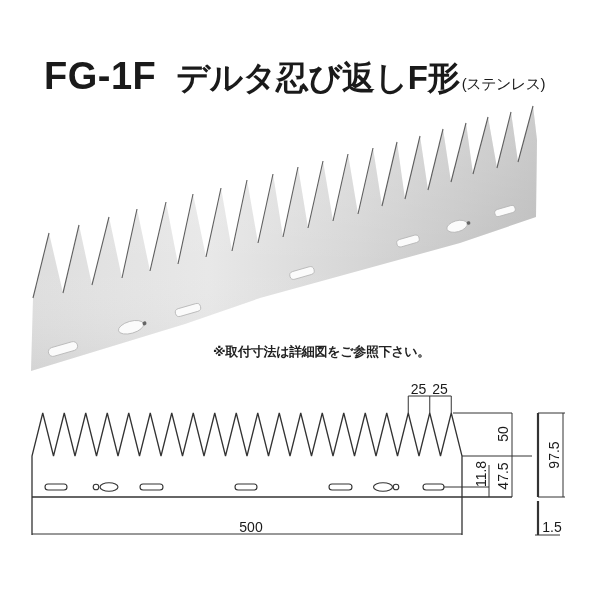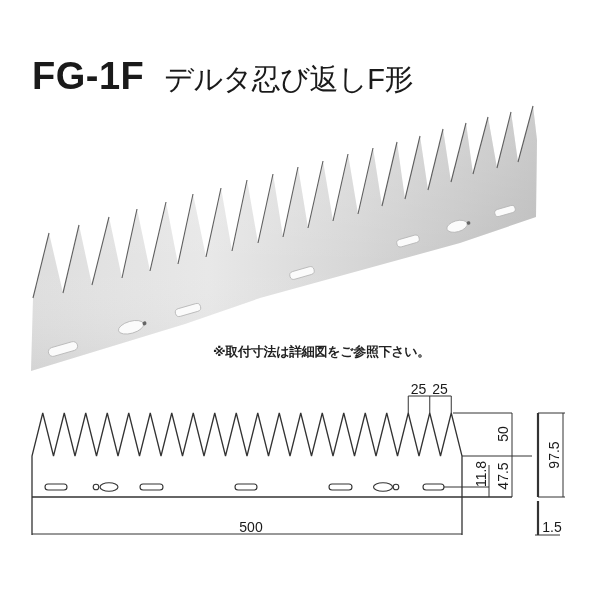--- a/index.html
+++ b/index.html
@@ -1,19 +1,19 @@
 <!DOCTYPE html>
 <html><head>
   <meta charset="utf-8">
   <style>
     html, body { margin: 0; padding: 0; background: #ffffff; }
     body { width: 600px; height: 600px; position: relative; overflow: hidden; font-family: "Liberation Sans", "DejaVu Sans", sans-serif; color: #1a1a1a; }
-    .title { position: absolute; left: 32px; top: 55px; display: flex; align-items: baseline; white-space: nowrap; }
+    .title { position: absolute; left: 44px; top: 55px; display: flex; align-items: baseline; white-space: nowrap; }
     .title .model { font-size: 38px; font-weight: bold; letter-spacing: 0.5px; }
-    .title .name { font-size: 29px; font-weight: normal; margin-left: 20px; letter-spacing: -0.5px; }
+    .title .name { font-size: 33px; font-weight: bold; margin-left: 20px; letter-spacing: -0.5px; }
     .title .material { font-size: 15px; font-weight: normal; margin-left: 2px; letter-spacing: -0.5px; }
     .note { position: absolute; left: 213px; top: 343px; font-size: 13px; font-weight: bold; letter-spacing: -0.3px; white-space: nowrap; color: #222; }
     svg.art { position: absolute; left: 0; top: 0; }
     .dim-text { font-family: "Liberation Sans", sans-serif; font-size: 14px; fill: #1a1a1a; }
   </style>
 </head>
 <body>
 
 <svg class="art" width="600" height="600" viewBox="0 0 600 600">
   <defs>
@@ -136,15 +136,16 @@
     <text class="dim-text" transform="translate(508,476) rotate(-90)" text-anchor="middle">47.5</text>
     <text class="dim-text" transform="translate(486,474) rotate(-90)" text-anchor="middle">11.8</text>
     <text class="dim-text" transform="translate(559,455) rotate(-90)" text-anchor="middle">97.5</text>
     <text class="dim-text" x="552" y="532" text-anchor="middle">1.5</text>
   </g>
 </svg>
 
 <div class="title">
   <span class="model">FG-1F</span>
   <span class="name">デルタ忍び返しF形</span>
+  <span class="material">(ステンレス)</span>
 </div>
 
 <div class="note">※取付寸法は詳細図をご参照下さい。</div>
 
 </body></html>

